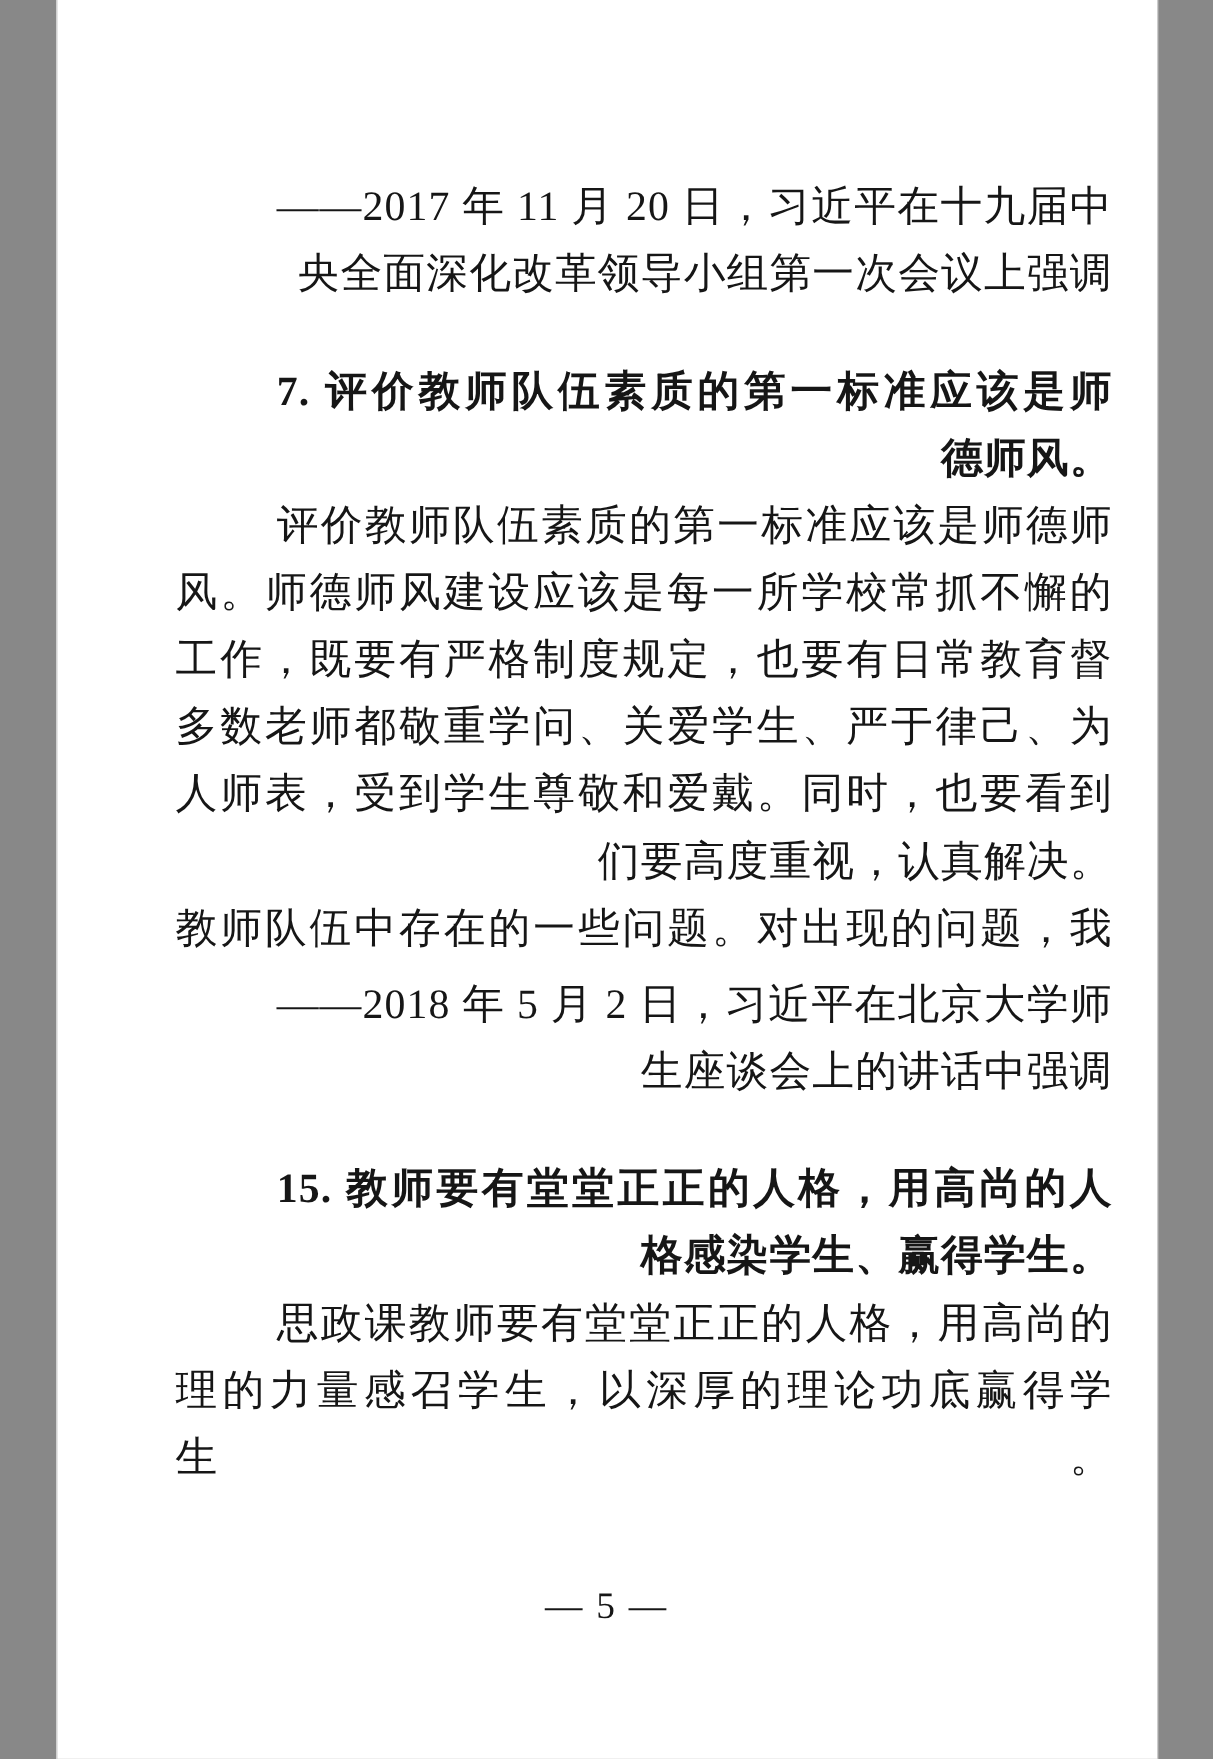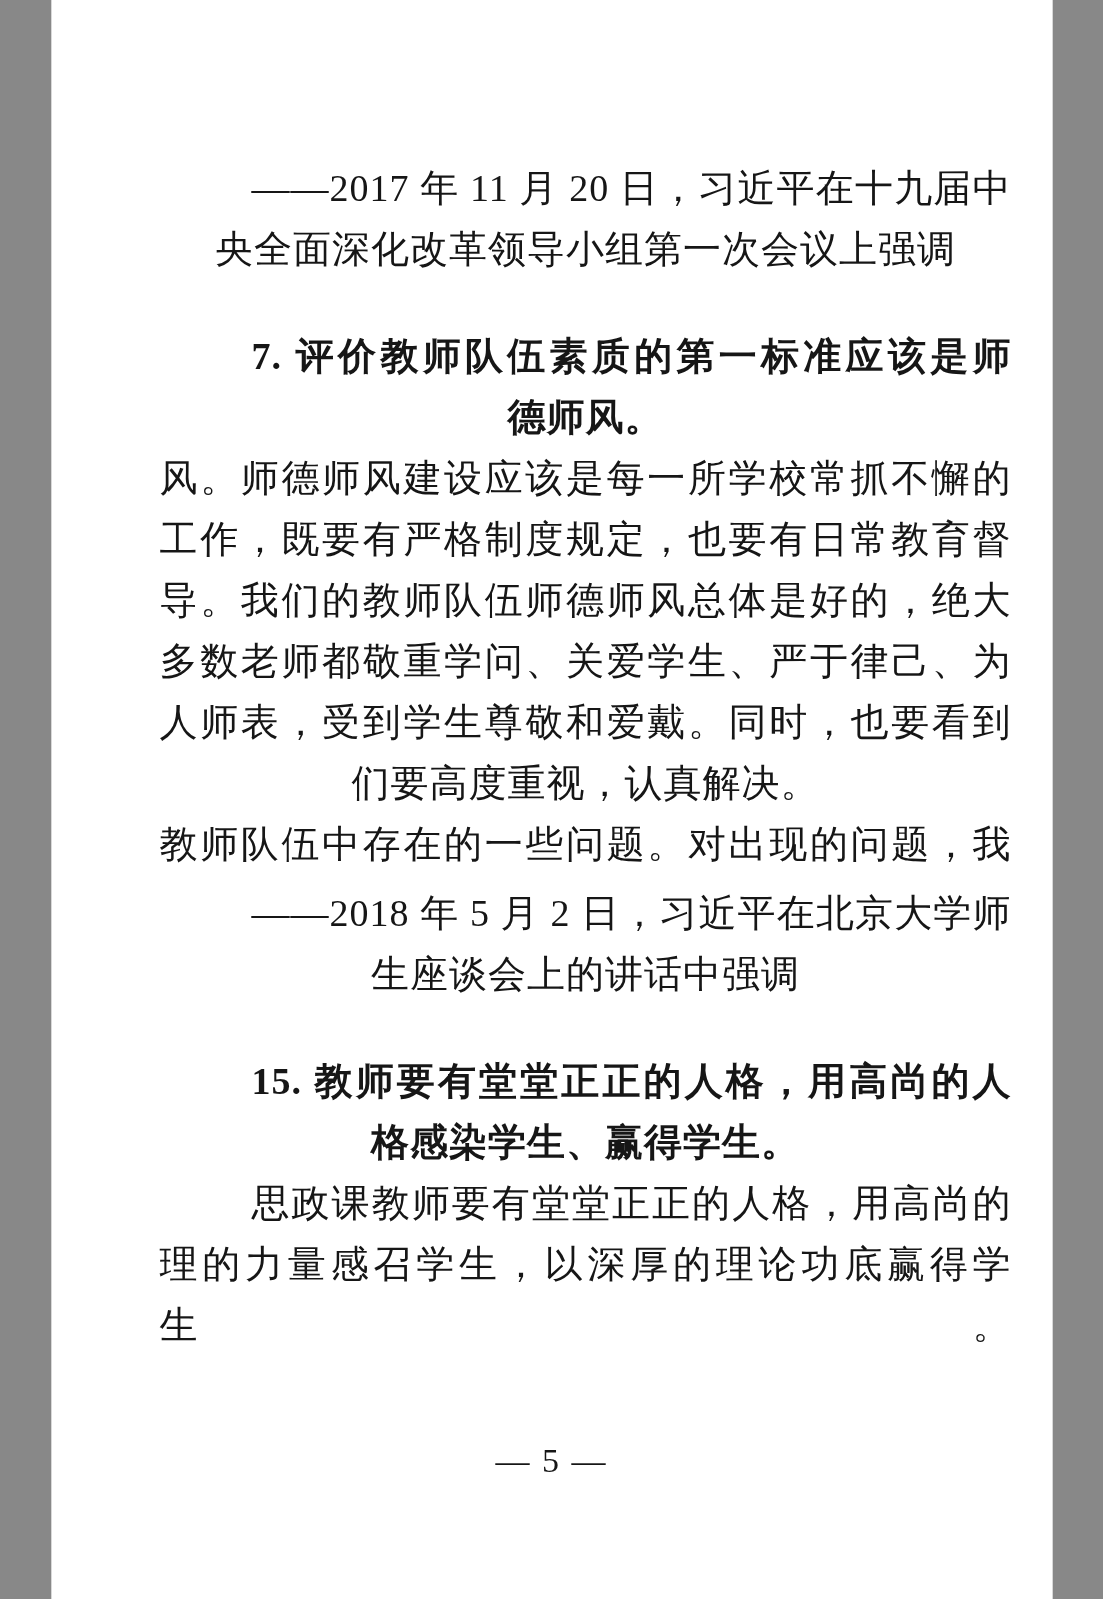--- a/index.html
+++ b/index.html
@@ -22,21 +22,21 @@
   }
   .block { margin: 0; }
   .block-heading { font-weight: 700; margin-top: 46px; }
   .block-paragraph { font-weight: 400; }
   .block-attribution { font-weight: 400; }
   .block-paragraph + .block-attribution { margin-top: 8px; }
   .line {
     font-size: 38px;
     line-height: 61px;
     height: 61px;
-    text-align: center;
+    text-align: right;
     letter-spacing: 1px;
   }
   .line.fill {
     text-align: justify;
     text-align-last: justify;
   }
   .line.indent { text-indent: 92px; }
   .footer {
     position: absolute;
     top: 1430px;
@@ -56,23 +56,23 @@
   <main class="content">
       <div class="block block-attribution">
         <div class="line fill indent">——2017 年 11 月 20 日，习近平在十九届中</div>
         <div class="line">央全面深化改革领导小组第一次会议上强调</div>
       </div>
       <div class="block block-heading">
         <div class="line fill indent">7. 评价教师队伍素质的第一标准应该是师</div>
         <div class="line">德师风。</div>
       </div>
       <div class="block block-paragraph">
+        <div class="line fill indent">评价教师队伍素质的第一标准应该是师德师</div>
         <div class="line fill">风。师德师风建设应该是每一所学校常抓不懈的</div>
         <div class="line fill">工作，既要有严格制度规定，也要有日常教育督</div>
-        <div class="line fill">导。我们的教师队伍师德师风总体是好的，绝大</div>
         <div class="line fill">多数老师都敬重学问、关爱学生、严于律己、为</div>
         <div class="line fill">人师表，受到学生尊敬和爱戴。同时，也要看到</div>
         <div class="line">们要高度重视，认真解决。</div>
         <div class="line fill">教师队伍中存在的一些问题。对出现的问题，我</div>
       </div>
       <div class="block block-attribution">
         <div class="line fill indent">——2018 年 5 月 2 日，习近平在北京大学师</div>
         <div class="line">生座谈会上的讲话中强调</div>
       </div>
       <div class="block block-heading">

